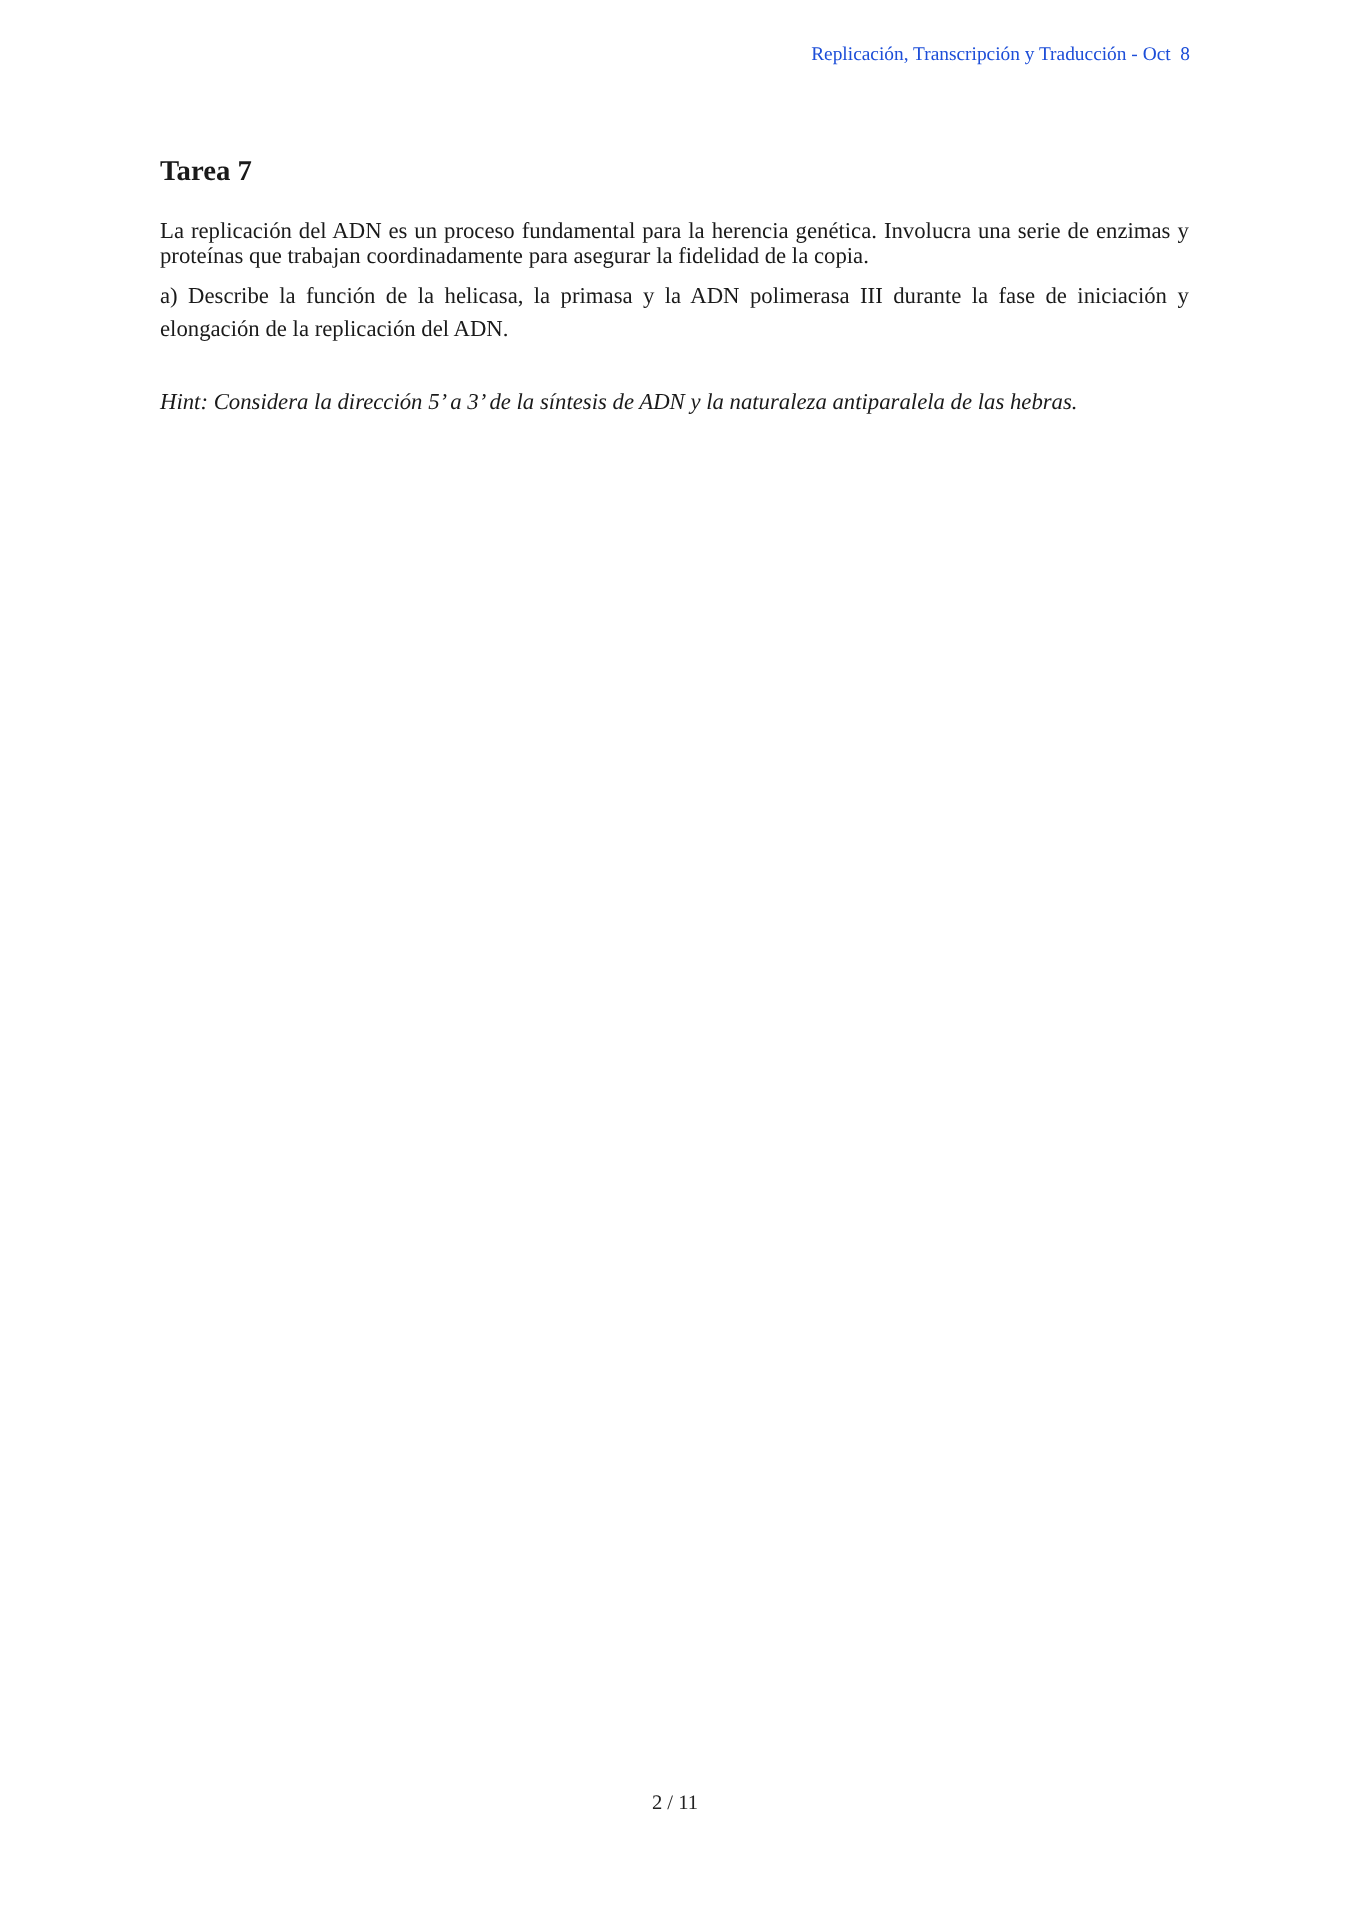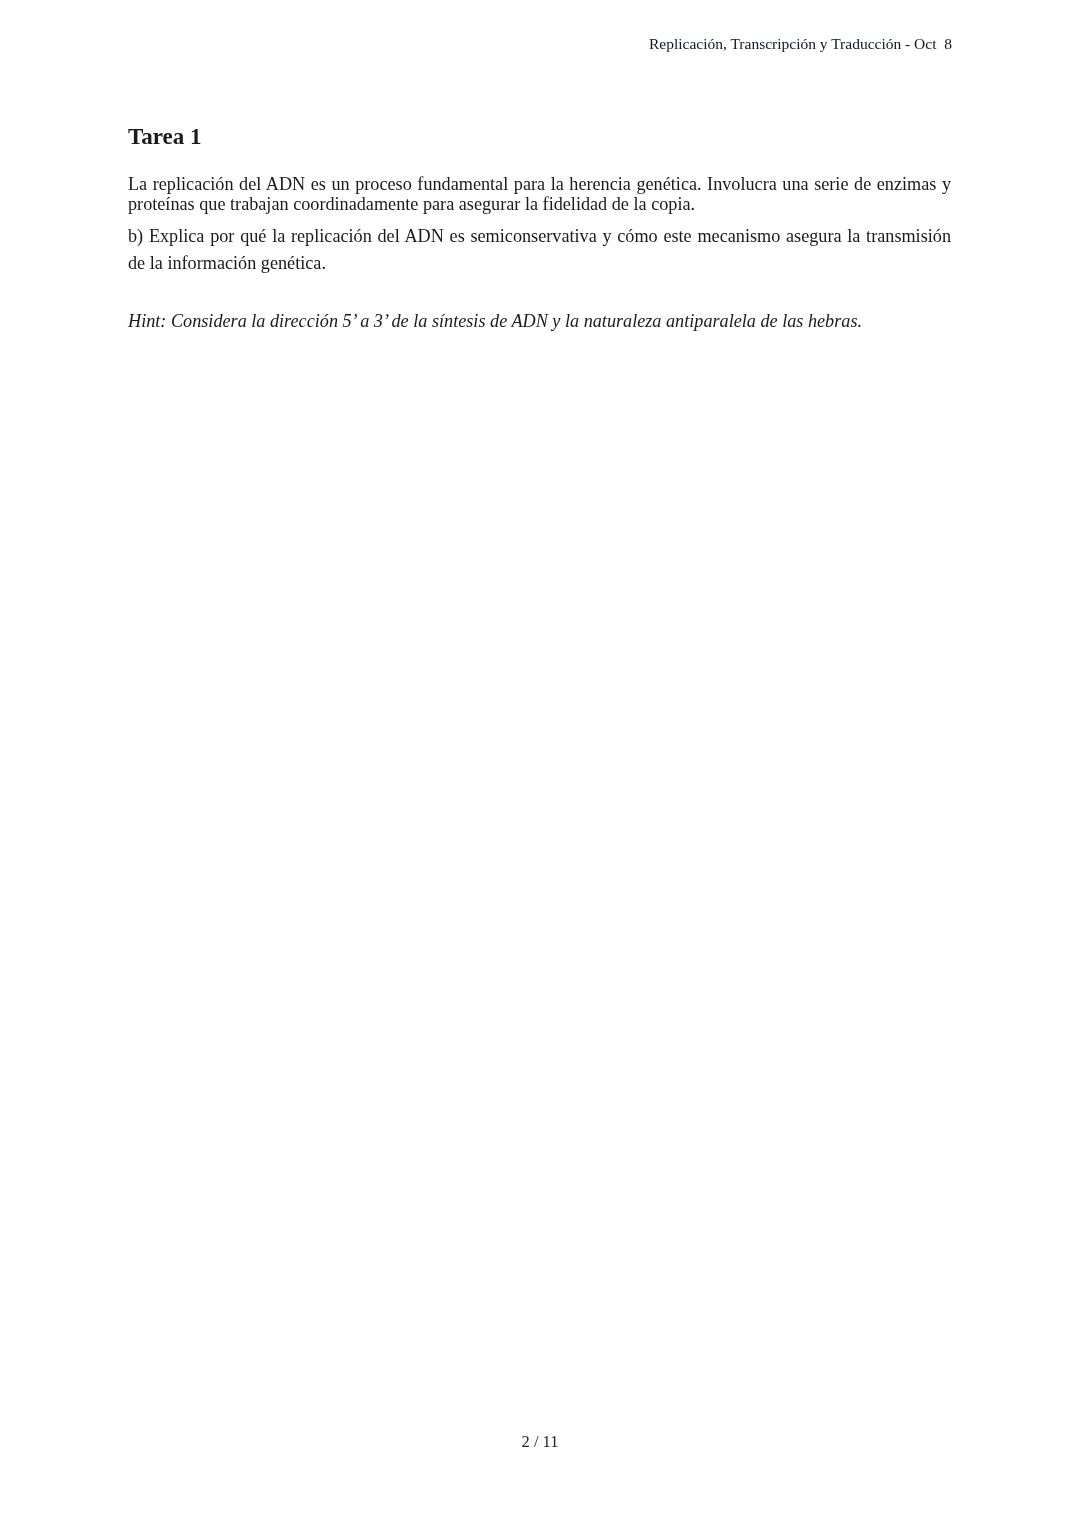--- a/index.html
+++ b/index.html
@@ -13,21 +13,21 @@
       position: relative;
       font-family: "Liberation Serif", "DejaVu Serif", serif;
       color: #1a1a1a;
       overflow: hidden;
     }
     .page-header {
       position: absolute;
       top: 35px;
       right: 128px;
       font-size: 15.5px;
-      color: #0f172a;
+      color: #1d4ed8;
       white-space: pre;
     }
     .content {
       position: absolute;
       left: 128px;
       top: 120px;
       width: 823px;
     }
     .task-title {
       font-size: 23px;
@@ -66,21 +66,21 @@
       font-size: 16.5px;
       color: #222;
     }
   </style>
 </head>
 <body>
 
 <div class="page-header">Replicación, Transcripción y Traducción - Oct  8</div>
 
 <div class="content">
-  <h2 class="task-title">Tarea 1</h2>
+  <h2 class="task-title">Tarea 7</h2>
   <p class="intro">La replicación del ADN es un proceso fundamental para la herencia genética. Involucra una serie de enzimas y proteínas que trabajan coordinadamente para asegurar la fidelidad de la copia.</p>
   <div class="questions">
-    <p class="question">b) Explica por qué la replicación del ADN es semiconservativa y cómo este mecanismo asegura la transmisión de la información genética.</p>
+    <p class="question">a) Describe la función de la helicasa, la primasa y la ADN polimerasa III durante la fase de iniciación y elongación de la replicación del ADN.</p>
   </div>
   <p class="hint">Hint: Considera la dirección 5’ a 3’ de la síntesis de ADN y la naturaleza antiparalela de las hebras.</p>
 </div>
 
 <div class="page-number">2 / 11</div>
 
 </body></html>

